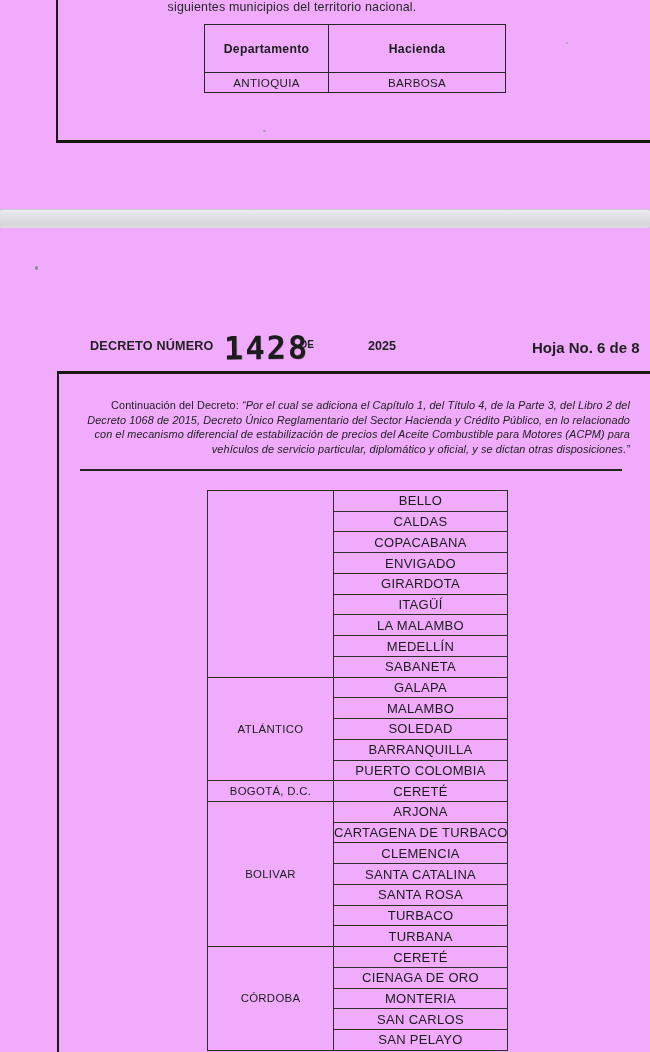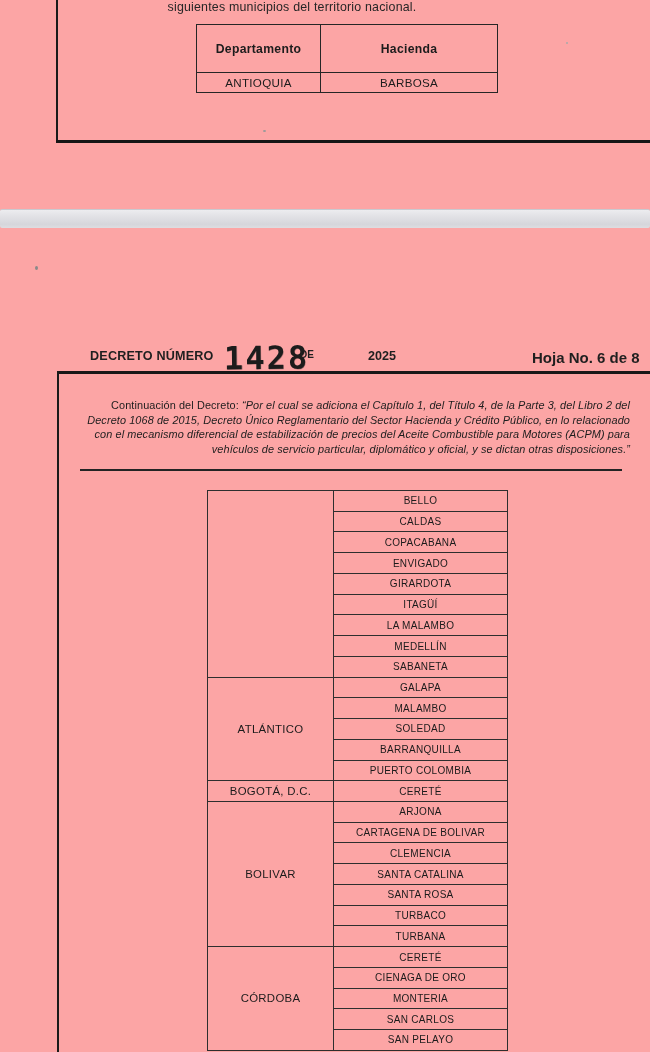--- a/index.html
+++ b/index.html
@@ -1,40 +1,40 @@
 <!DOCTYPE html>
 <html><head>
 <meta charset="utf-8">
 <style>
   * { margin:0; padding:0; box-sizing:border-box; }
   html,body { width:650px; height:1052px; background:#ffffff; overflow:hidden;
               font-family:"Liberation Sans", sans-serif; color:#1f1f1f; }
-  .stage { position:relative; width:650px; height:1052px; background:#fca5a5; }
+  .stage { position:relative; width:650px; height:1052px; background:#f0abfc; }
 
   
   .p1-left-border  { position:absolute; left:56px; top:0; width:2px; height:142px; background:#1a1a1a; }
   .p1-bottom-border{ position:absolute; left:56px; top:140px; width:594px; height:2.5px; background:#161616; }
   .p1-sentence { position:absolute; left:62px; top:0px; width:460px; text-align:center;
                  font-size:12.4px; letter-spacing:0.2px; color:#262626; }
 
-  table.minitable { position:absolute; left:196px; top:24px; width:301px;
+  table.minitable { position:absolute; left:204px; top:24px; width:301px;
                     border-collapse:collapse; table-layout:fixed; }
   table.minitable td { border:1.6px solid #262626; text-align:center; vertical-align:middle;
                        font-size:11.6px; letter-spacing:0.3px; color:#1c1c1c; }
   table.minitable .hdr { font-weight:bold; font-size:12.2px; height:48px; }
   table.minitable .cell { height:20px; }
   table.minitable col.c1 { width:124px; } table.minitable col.c2 { width:177px; }
 
   
   .separator { position:absolute; left:0; top:209px; width:650px; height:19px;
                background:linear-gradient(to bottom,#ececef 0%,#e2e2e6 35%,#d6d6db 80%,#dddde1 100%);
                border-top:1px solid #c9c9cf; border-radius:2px; }
 
   
-  .decreto-line { position:absolute; left:0; top:344px; width:650px; height:34px; }
+  .decreto-line { position:absolute; left:0; top:334px; width:650px; height:34px; }
   .decreto-label { position:absolute; left:90px; top:5px; font-weight:bold; font-size:12.6px; letter-spacing:0.2px; }
   .decreto-stamp { position:absolute; left:224px; top:-5px; font-family:"DejaVu Sans Mono", monospace;
                    font-weight:bold; font-size:32px; letter-spacing:2px; color:#1c1c1c;
                    transform:rotate(-0.6deg); text-shadow:0.6px 0.4px 0 rgba(30,30,30,0.35); }
   .de-label   { position:absolute; left:300px; top:5px; font-weight:bold; font-size:10px; }
   .year-label { position:absolute; left:368px; top:5px; font-weight:bold; font-size:12.6px; }
   .hoja-label { position:absolute; left:532px; top:5px; font-weight:bold; font-size:15px; }
 
   
   .p2-top-border  { position:absolute; left:57px; top:371px; width:593px; height:3px; background:#181818; }
@@ -44,21 +44,21 @@
   .continuation { position:absolute; left:70px; top:398px; width:560px; text-align:right;
                   font-size:10.9px; line-height:14.7px; color:#1d1d1d; letter-spacing:0.1px; }
   .continuation .quote { font-style:italic; }
   .para-rule { position:absolute; left:80px; top:469px; width:542px; height:1.6px; background:#232323; }
 
   
   table.muntable { position:absolute; left:207px; top:490px; width:300px;
                    border-collapse:collapse; table-layout:fixed; border:1.8px solid #242424; }
   table.muntable col.c1 { width:126px; } table.muntable col.c2 { width:174px; }
   table.muntable td { border:1.1px solid #2e2e2e; text-align:center; vertical-align:middle;
-                      font-size:10px; letter-spacing:0.3px; color:#1b1b1b;
+                      font-size:13px; letter-spacing:0.3px; color:#1b1b1b;
                       height:20.74px; padding:0; overflow:hidden; white-space:nowrap; }
   table.muntable td.dept { font-size:11.4px; }
 
   
   .speck { position:absolute; border-radius:50%; }
   .speck1 { left:35px; top:266px; width:3px; height:4px; background:#8a8a8a; }
   .speck2 { left:566px; top:42px; width:2px; height:2px; background:#aaaaaa; }
   .speck3 { left:263px; top:130px; width:3px; height:2px; background:#9a9a9a; }
 </style>
 </head>
@@ -158,21 +158,21 @@
         </tr>
         <tr>
           <td class="dept" rowspan="1">BOGOTÁ, D.C.</td>
           <td class="muni">CERETÉ</td>
         </tr>
         <tr>
           <td class="dept" rowspan="7">BOLIVAR</td>
           <td class="muni">ARJONA</td>
         </tr>
         <tr>
-          <td class="muni">CARTAGENA DE BOLIVAR</td>
+          <td class="muni">CARTAGENA DE TURBACO</td>
         </tr>
         <tr>
           <td class="muni">CLEMENCIA</td>
         </tr>
         <tr>
           <td class="muni">SANTA CATALINA</td>
         </tr>
         <tr>
           <td class="muni">SANTA ROSA</td>
         </tr>

